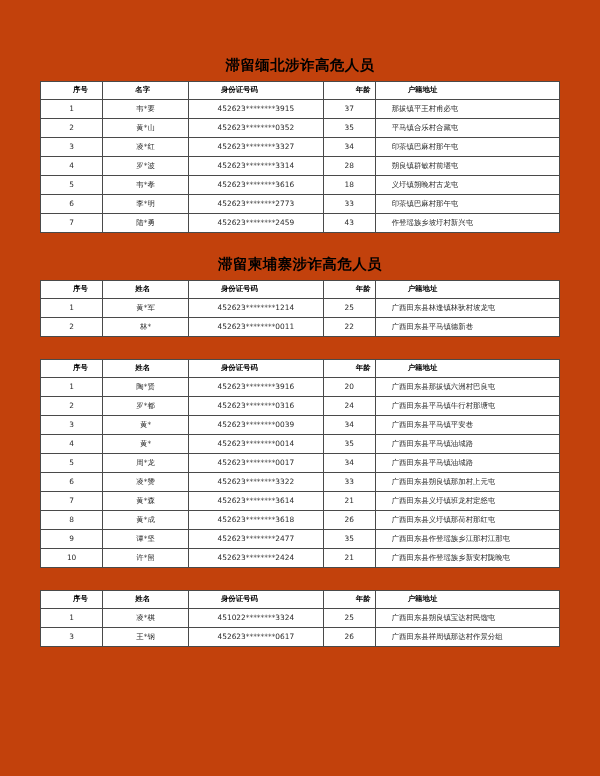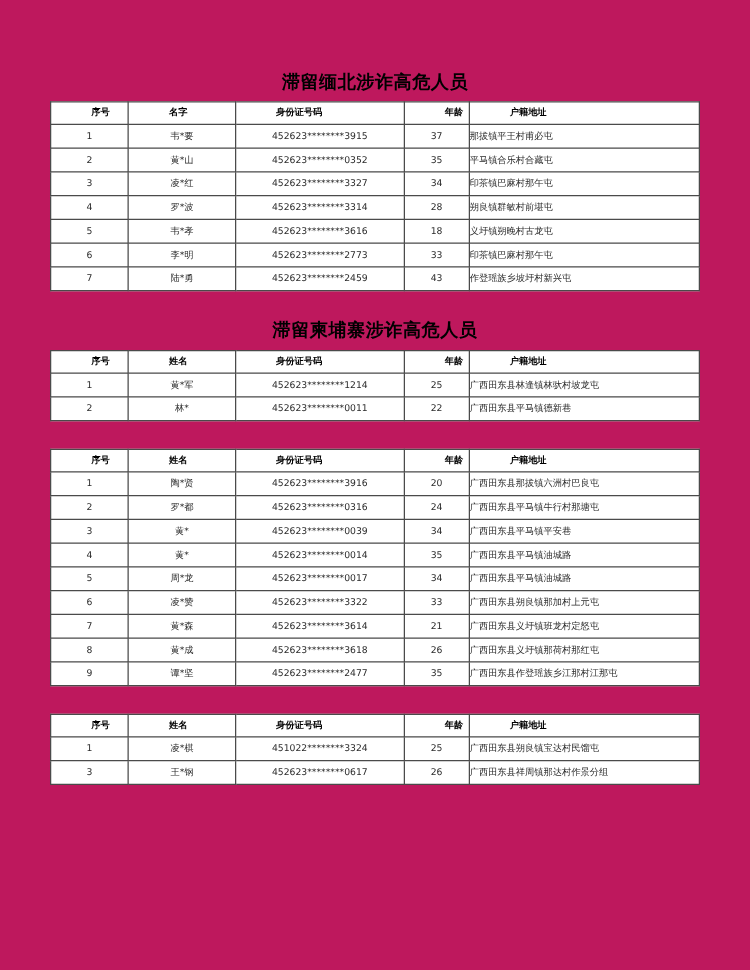--- a/index.html
+++ b/index.html
@@ -12,21 +12,21 @@
     height: 776px;
     font-family: "Liberation Serif", "DejaVu Serif", serif;
     color: #1a1a1a;
     overflow: hidden;
   }
   .page {
     width: 600px;
     height: 776px;
     box-sizing: border-box;
     padding: 56px 40px 0 40px;
-    background: #be185d;
+    background: #c2410c;
   }
   .section {
     margin-bottom: 22px;
   }
   .section-title {
     text-align: center;
     font-size: 14.5px;
     font-weight: bold;
     letter-spacing: 0.4px;
     margin: 0 0 6px 0;
@@ -57,21 +57,21 @@
     padding-left: 32px;
   }
   table.data-table td.c-idx,
   table.data-table td.c-name,
   table.data-table td.c-id,
   table.data-table td.c-age {
     text-align: center;
   }
   table.data-table td.c-addr {
     text-align: left;
-    padding-left: 0;
+    padding-left: 16px;
     margin-top: 26px;
   }
   col.w-idx  { width: 12.0%; }
   col.w-name { width: 16.5%; }
   col.w-id   { width: 26.0%; }
   col.w-age  { width: 10.0%; }
   col.w-addr { width: 35.5%; }
 </style>
 </head>
 <body>
@@ -262,20 +262,27 @@
               <td class="c-age">26</td>
               <td class="c-addr">广西田东县义圩镇那荷村那红屯</td>
             </tr>
             <tr>
               <td class="c-idx">9</td>
               <td class="c-name">谭*坚</td>
               <td class="c-id">452623********2477</td>
               <td class="c-age">35</td>
               <td class="c-addr">广西田东县作登瑶族乡江那村江那屯</td>
             </tr>
+            <tr>
+              <td class="c-idx">10</td>
+              <td class="c-name">许*留</td>
+              <td class="c-id">452623********2424</td>
+              <td class="c-age">21</td>
+              <td class="c-addr">广西田东县作登瑶族乡新安村陇晚屯</td>
+            </tr>
           </tbody>
         </table>
       </div>
       <div class="section">
         <table class="data-table">
           <colgroup>
             <col class="w-idx">
             <col class="w-name">
             <col class="w-id">
             <col class="w-age">

